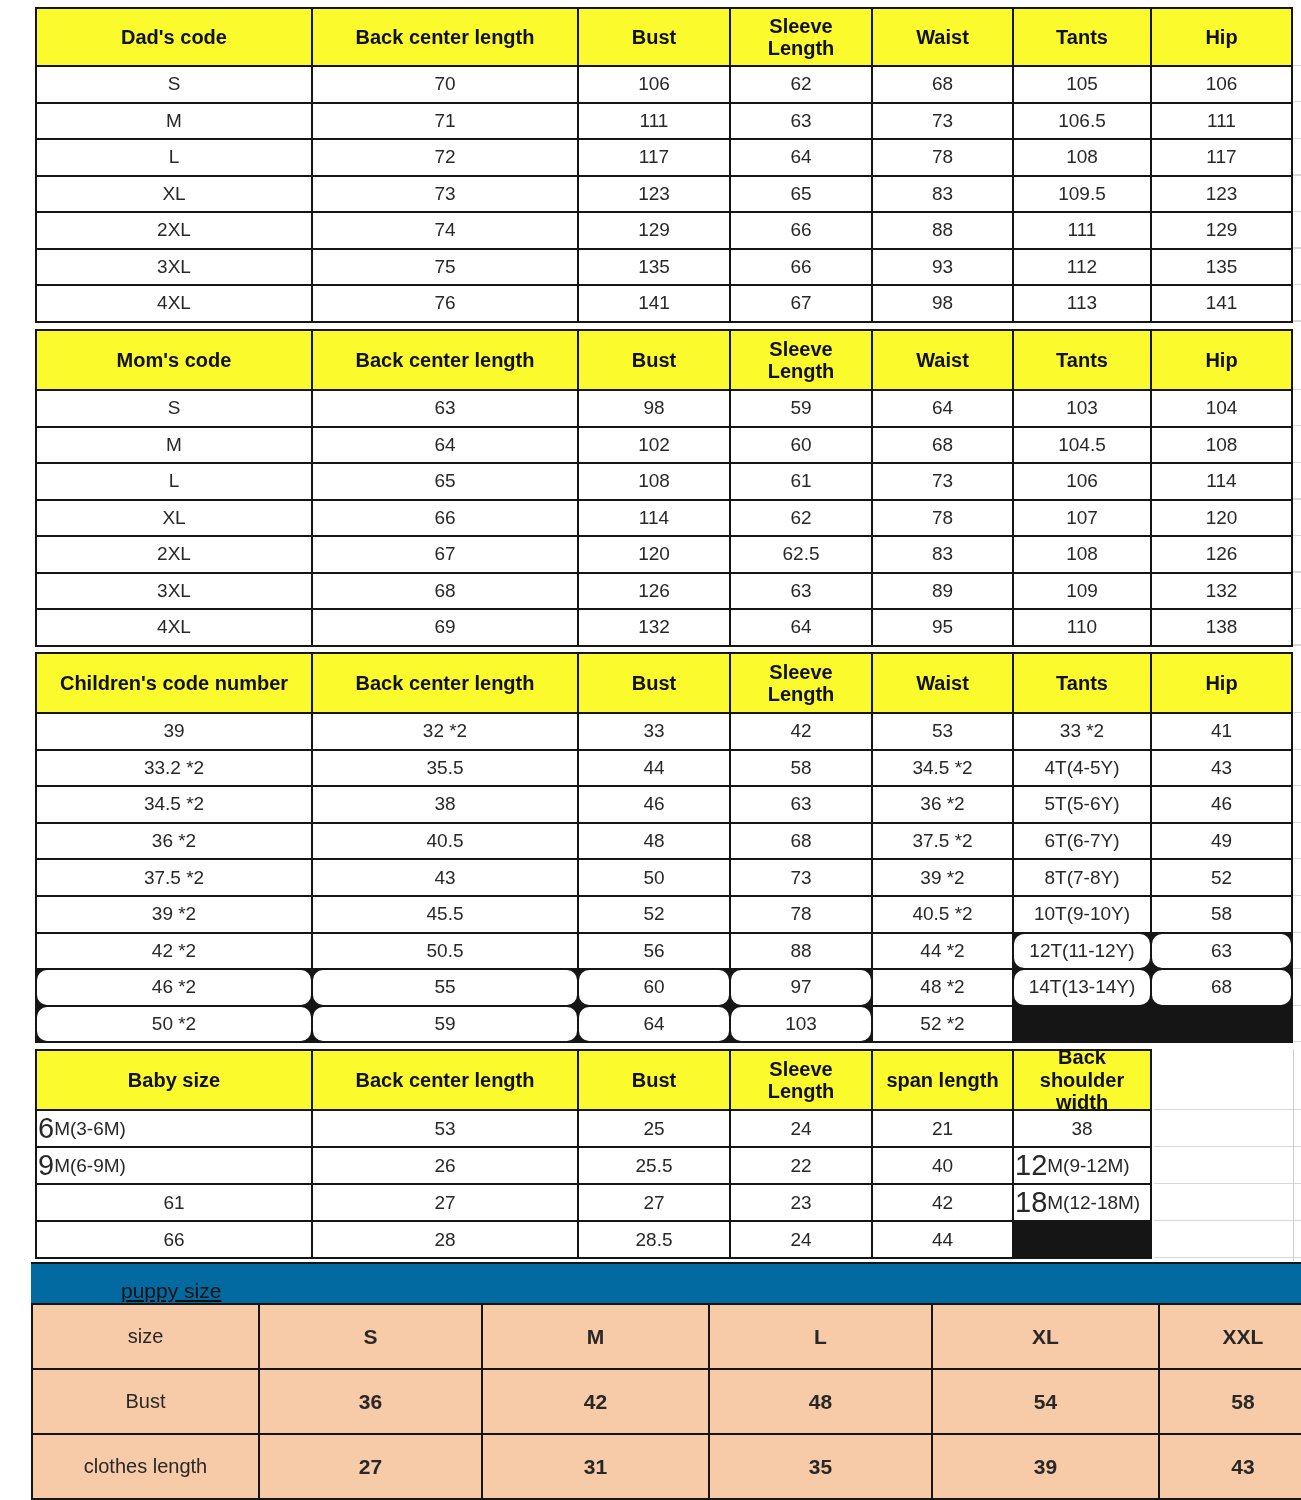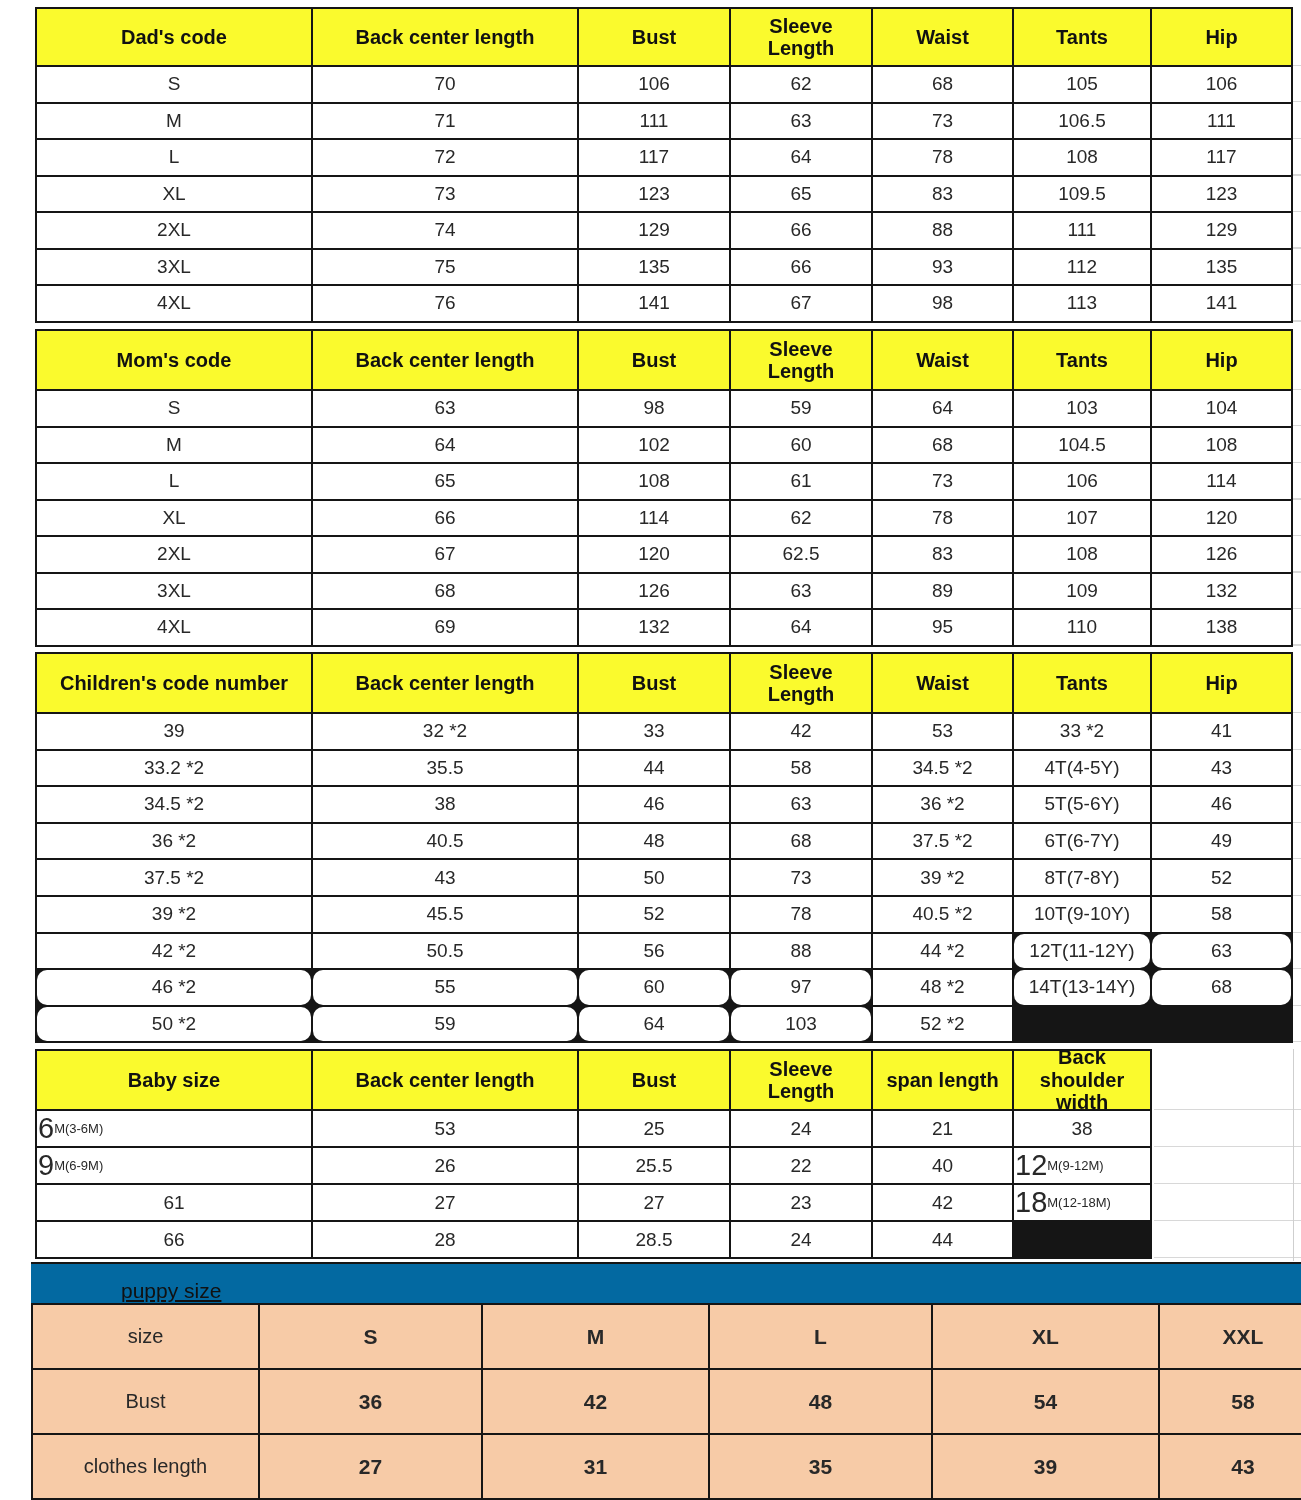--- a/index.html
+++ b/index.html
@@ -50,21 +50,21 @@
     grid-template-rows:58px repeat(4,35px);
   }
   
   .b{color:#3e9ad9;}
   .n{color:#1d3a66;}
   .r{color:#e93c31;border-radius:10px;}
   .k{color:#282828;}
   
   .babylbl{justify-content:flex-start !important;padding-left:1px;}
   .babylbl .big{font-size:29px;font-weight:500;line-height:1;}
-  .babylbl .rest{font-size:13px;}
+  .babylbl .rest{font-size:19px;}
   
   .bluebar{
     position:absolute;left:3px;top:1262px;width:1297px;height:41px;
     background:#0369a1;
     border-top:2px solid #151515;
     box-sizing:border-box;
     display:flex;align-items:flex-end;
     padding-left:90px;
     font-size:21px;color:#111111;font-weight:500;text-decoration:underline;
   }

